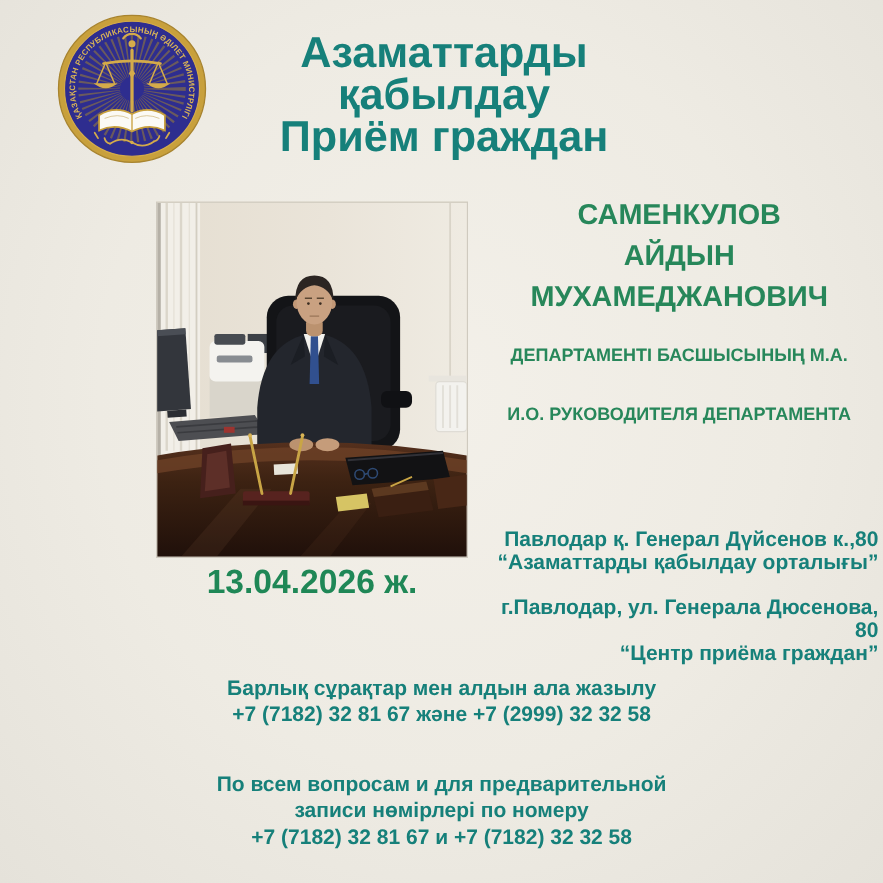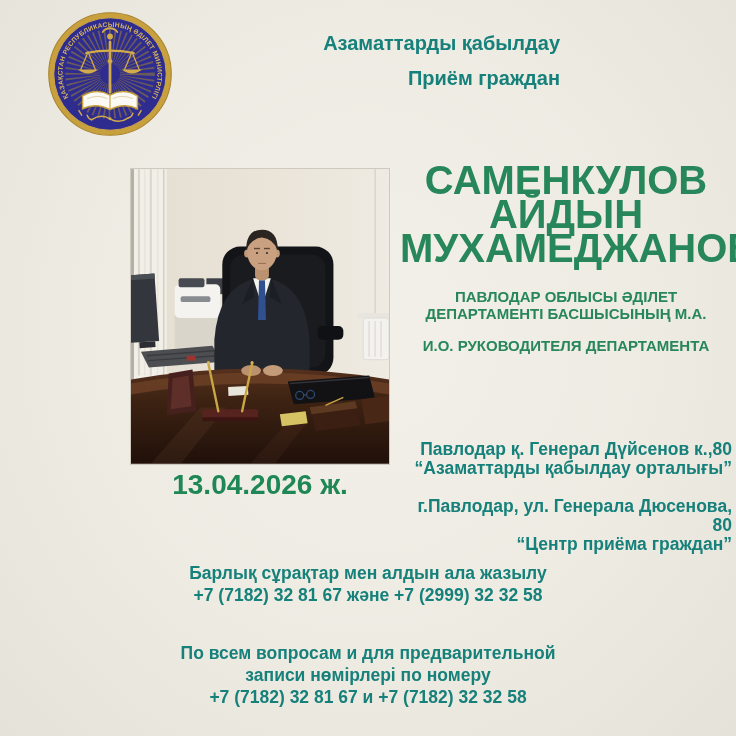--- a/index.html
+++ b/index.html
@@ -7,35 +7,35 @@
     position:relative;
     width:736px;height:736px;
     background:radial-gradient(ellipse at 50% 45%, #f3f0e9 0%, #eeebe3 55%, #e5e2da 100%);
     font-family:"Liberation Sans", sans-serif;
     font-weight:bold;
     overflow:hidden;
   }
   .abs{position:absolute;}
   .title{
     left:180px;top:26px;width:380px;
-    text-align:right;
-    font-size:20px;line-height:35px;
+    text-align:center;
+    font-size:36px;line-height:35px;
     color:#16807a;
   }
   .emblem{left:46px;top:10px;width:128px;height:128px;}
   .photo{
     left:130px;top:168px;width:260px;height:297px;
     border:1px solid #cfcabf;box-sizing:border-box;
     background:#e9e3d7;
   }
   .photo svg{display:block;width:100%;height:100%;}
   .name-block{
     left:400px;top:163px;width:332px;
     text-align:center;
-    font-size:40px;line-height:34px;
+    font-size:24px;line-height:34px;
     color:#27875a;
   }
   .pos-block{
     left:400px;width:332px;
     text-align:center;
     font-size:15px;line-height:17px;
     color:#27875a;
   }
   .pos-kk{top:288px;}
   .pos-ru{top:337px;}
@@ -235,21 +235,20 @@
     </svg>
   </div>
 
   <div class="abs name-block">
     <div>САМЕНКУЛОВ</div>
     <div>АЙДЫН</div>
     <div>МУХАМЕДЖАНОВИЧ</div>
   </div>
 
   <div class="abs pos-block pos-kk">
-    <div>ПАВЛОДАР ОБЛЫСЫ ӘДІЛЕТ</div>
     <div>ДЕПАРТАМЕНТІ БАСШЫСЫНЫҢ М.А.</div>
   </div>
 
   <div class="abs pos-block pos-ru">
     <div>И.О. РУКОВОДИТЕЛЯ ДЕПАРТАМЕНТА</div>
   </div>
 
   <div class="abs venue-block venue-kk">
     <div>Павлодар қ. Генерал Дүйсенов к.,80</div>
     <div>“Азаматтарды қабылдау орталығы”</div>

